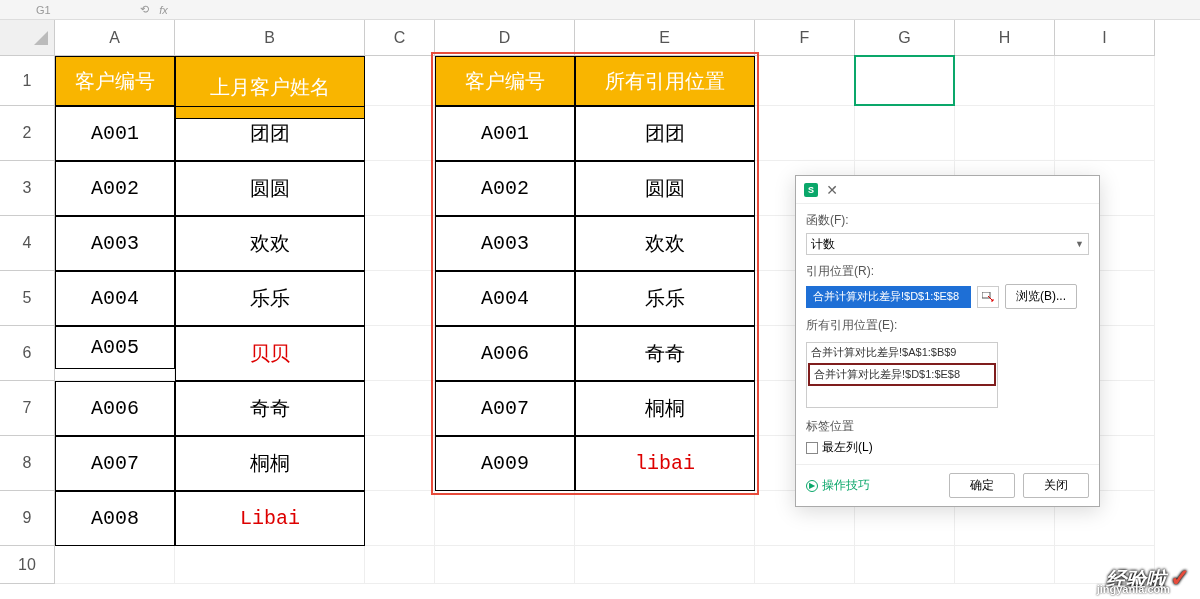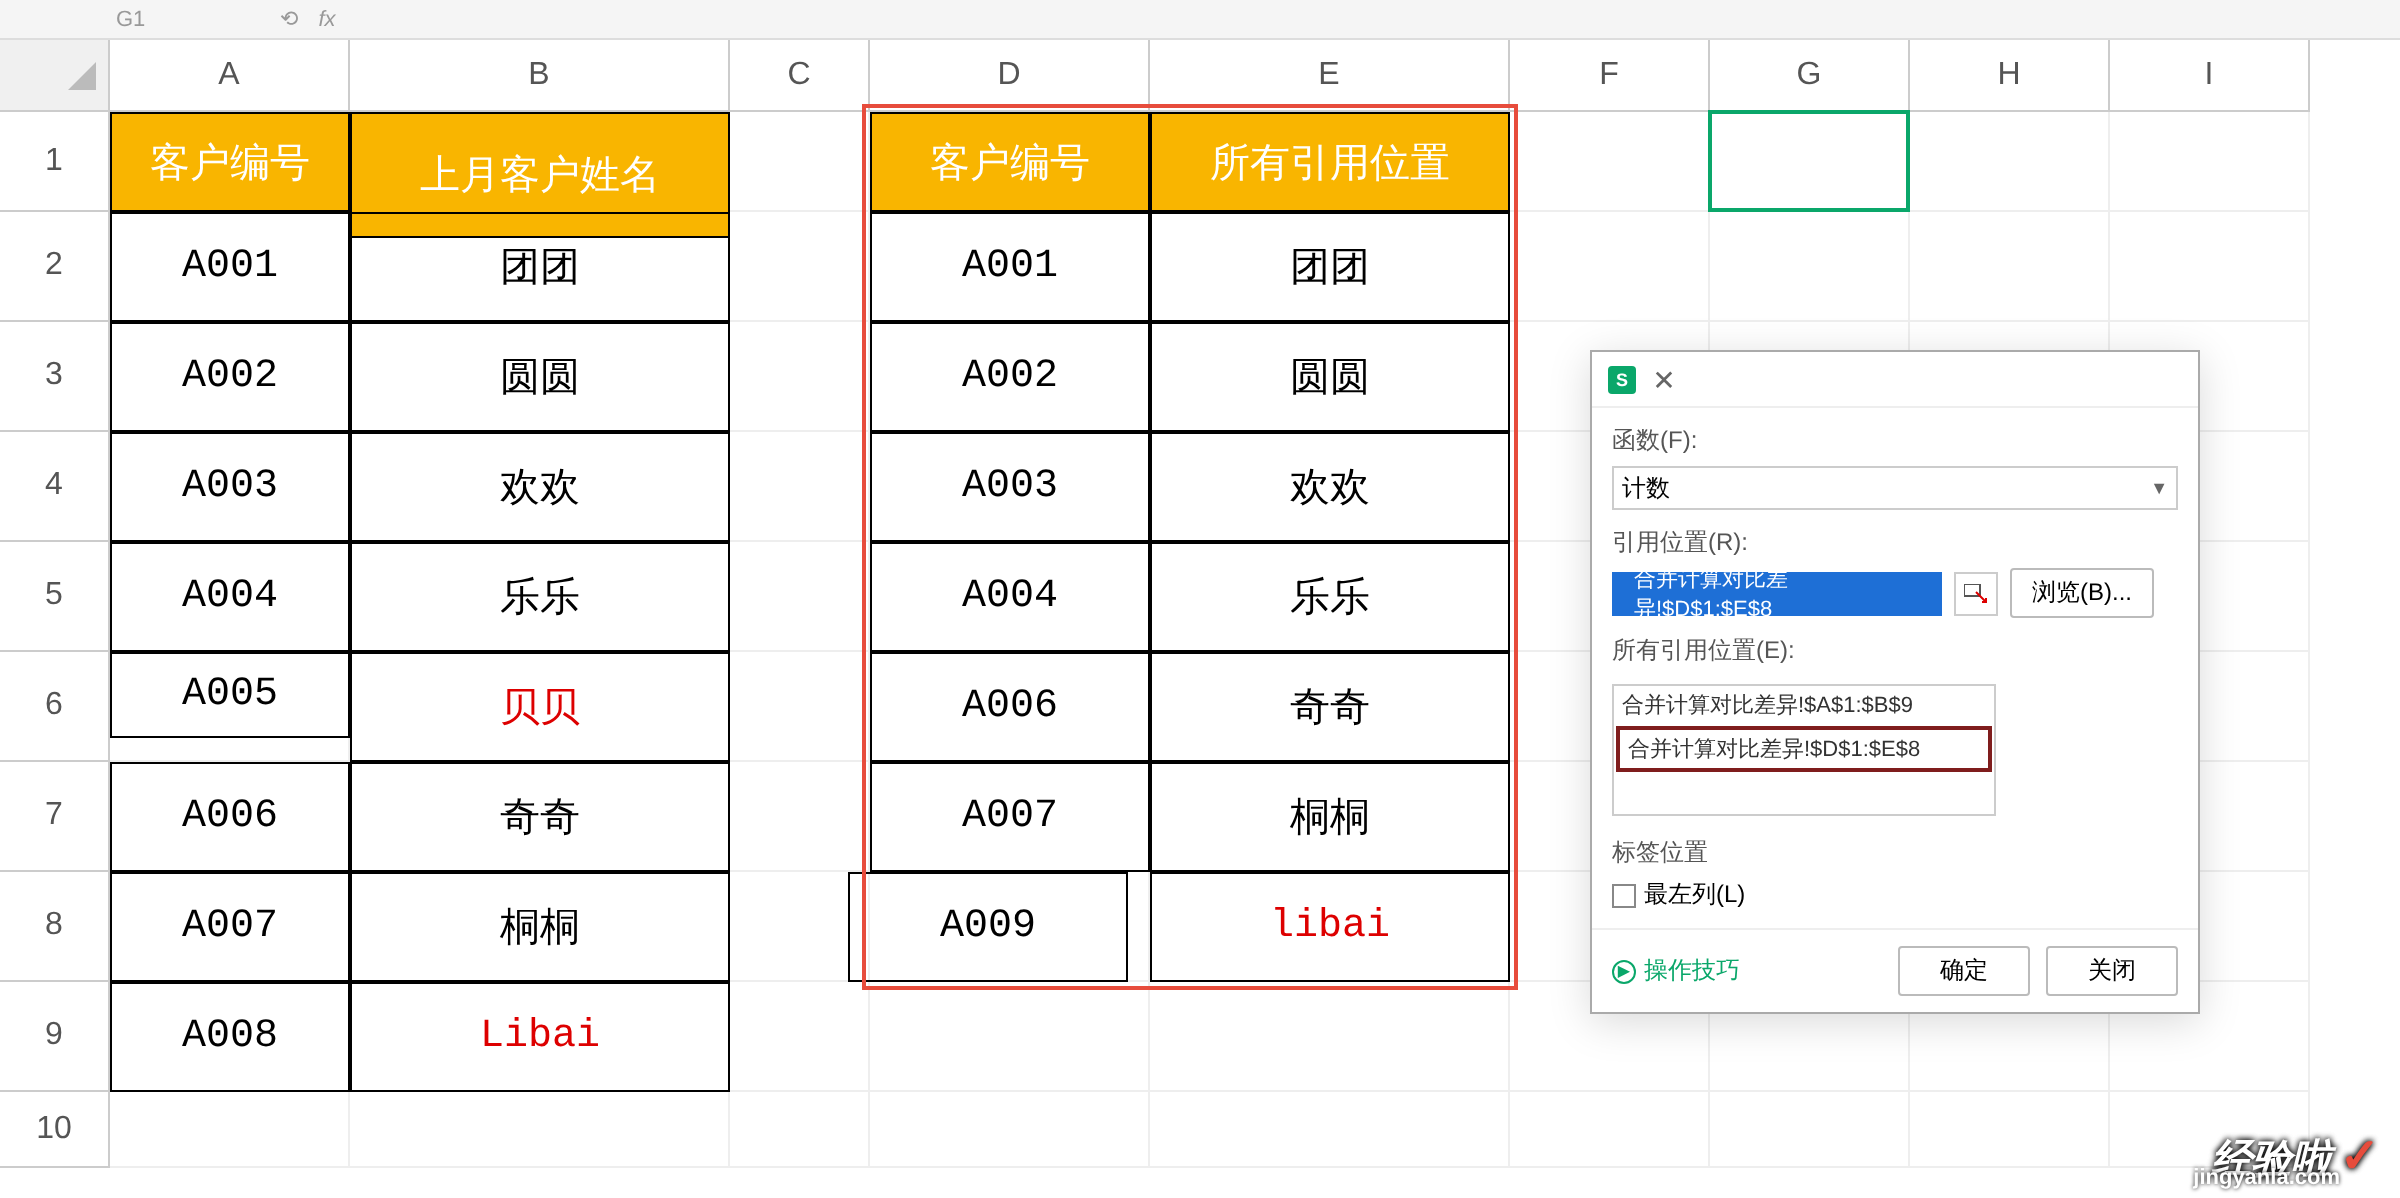--- a/index.html
+++ b/index.html
@@ -21,21 +21,21 @@
       height: 20px;
       background: #f5f5f5;
       display: flex;
       align-items: center;
       font-size: 11px;
       color: #666;
       border-bottom: 1px solid #ddd;
     }
     .namebox {
       width: 120px;
-      padding-left: 58px;
+      padding-left: 36px;
       color: #999;
     }
     .fx-icons { display: flex; gap: 8px; margin-left: 20px; color: #999; }
     .fx-label { margin-left: 10px; font-style: italic; color: #999; }
     
     
     .grid {
       position: absolute;
       top: 20px;
       left: 0;
@@ -253,21 +253,21 @@
       gap: 4px;
     }
     .tip-icon {
       width: 12px; height: 12px;
       border: 1px solid #0aa76a;
       border-radius: 50%;
       display: flex; align-items: center; justify-content: center;
       font-size: 8px;
     }
     .red-highlight {
-      border: 7px solid #7f1d1d;
+      border: 3px solid #7f1d1d;
     }
     
     
     .watermark {
       position: absolute;
       bottom: 6px;
       right: 10px;
       color: #fff;
       text-shadow: 0 0 3px #000, 0 0 3px #000;
       font-size: 20px;
@@ -436,21 +436,21 @@
       <div class="cell bordered mono" style="left: 380px; top: 105px; width: 140px; height: 55px;">A002</div>
       <div class="cell bordered" style="left: 520px; top: 105px; width: 180px; height: 55px;">圆圆</div>
       <div class="cell bordered mono" style="left: 380px; top: 160px; width: 140px; height: 55px;">A003</div>
       <div class="cell bordered" style="left: 520px; top: 160px; width: 180px; height: 55px;">欢欢</div>
       <div class="cell bordered mono" style="left: 380px; top: 215px; width: 140px; height: 55px;">A004</div>
       <div class="cell bordered" style="left: 520px; top: 215px; width: 180px; height: 55px;">乐乐</div>
       <div class="cell bordered mono" style="left: 380px; top: 270px; width: 140px; height: 55px;">A006</div>
       <div class="cell bordered" style="left: 520px; top: 270px; width: 180px; height: 55px;">奇奇</div>
       <div class="cell bordered mono" style="left: 380px; top: 325px; width: 140px; height: 55px;">A007</div>
       <div class="cell bordered" style="left: 520px; top: 325px; width: 180px; height: 55px;">桐桐</div>
-      <div class="cell bordered mono" style="left: 369px; top: 380px; width: 140px; height: 55px;">A009</div>
+      <div class="cell bordered mono" style="left: 380px; top: 380px; width: 140px; height: 55px;">A009</div>
       <div class="cell bordered red-text" style="left: 520px; top: 380px; width: 180px; height: 55px;">libai</div>
     </div>
 
   <div class="active-cell" id="active-cell" style="left: 854px; top: 35px; width: 101px; height: 51px;"></div>
 
   <div class="red-frame" id="red-frame-1" style="left: 431px; top: 32px; width: 328px; height: 443px;"></div>
 </div>
 
 <div class="dialog">
   <div class="dlg-titlebar">

